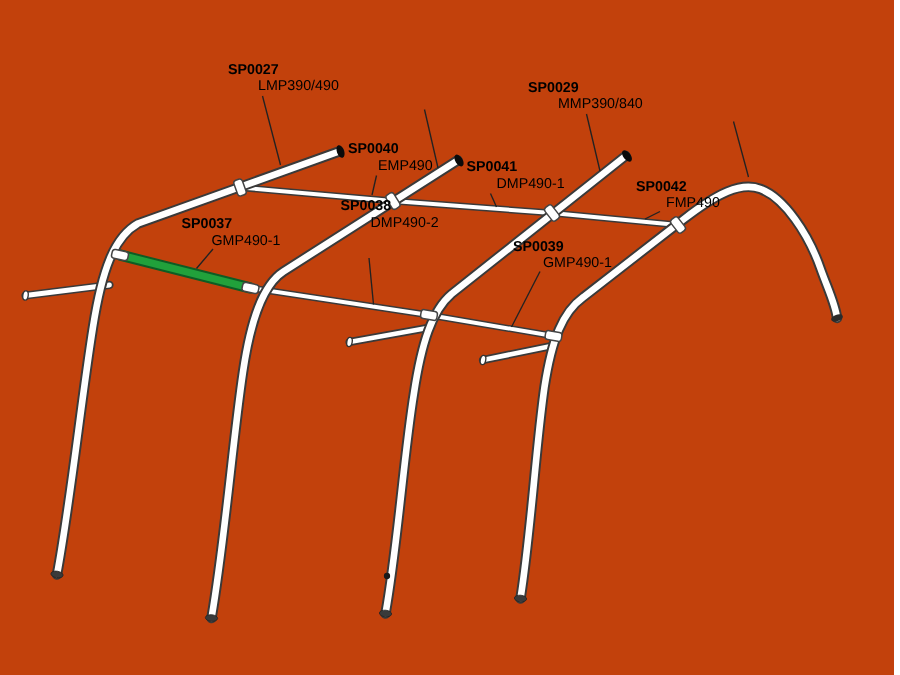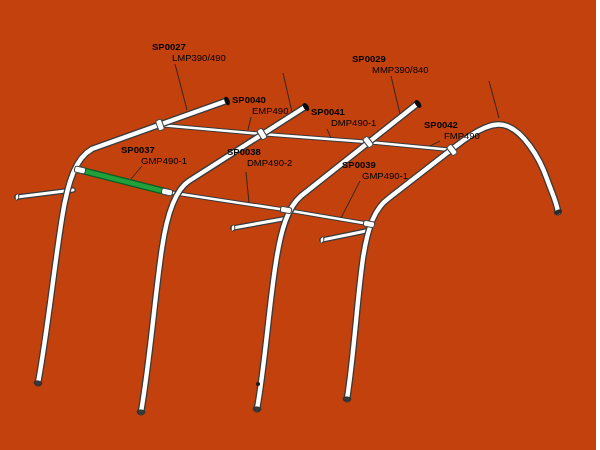--- a/index.html
+++ b/index.html
@@ -131,21 +131,21 @@
     <span class="desc">DMP490-1</span>
   </div>
   <div class="label" style="left:424px; top:119px;">
     <span class="code">SP0042</span>
     <span class="desc">FMP490</span>
   </div>
   <div class="label" style="left:121px; top:144px;">
     <span class="code">SP0037</span>
     <span class="desc">GMP490-1</span>
   </div>
-  <div class="label" style="left:227px; top:146px;">
+  <div class="label" style="left:227px; top:132px;">
     <span class="code">SP0038</span>
     <span class="desc">DMP490-2</span>
   </div>
   <div class="label" style="left:342px; top:159px;">
     <span class="code">SP0039</span>
     <span class="desc">GMP490-1</span>
   </div>
 
 </div>
 

